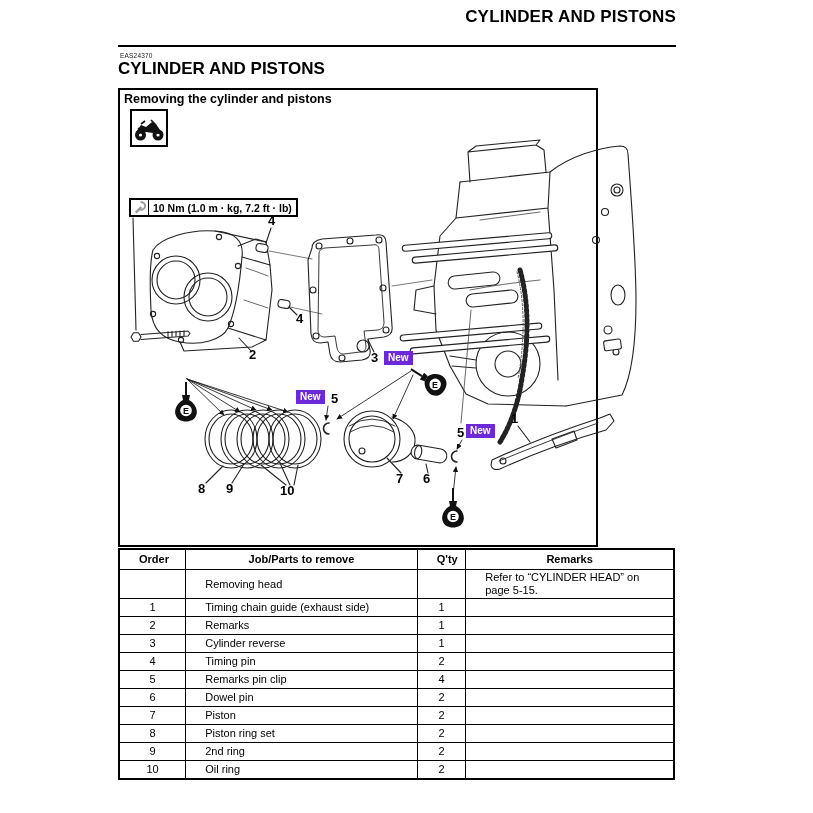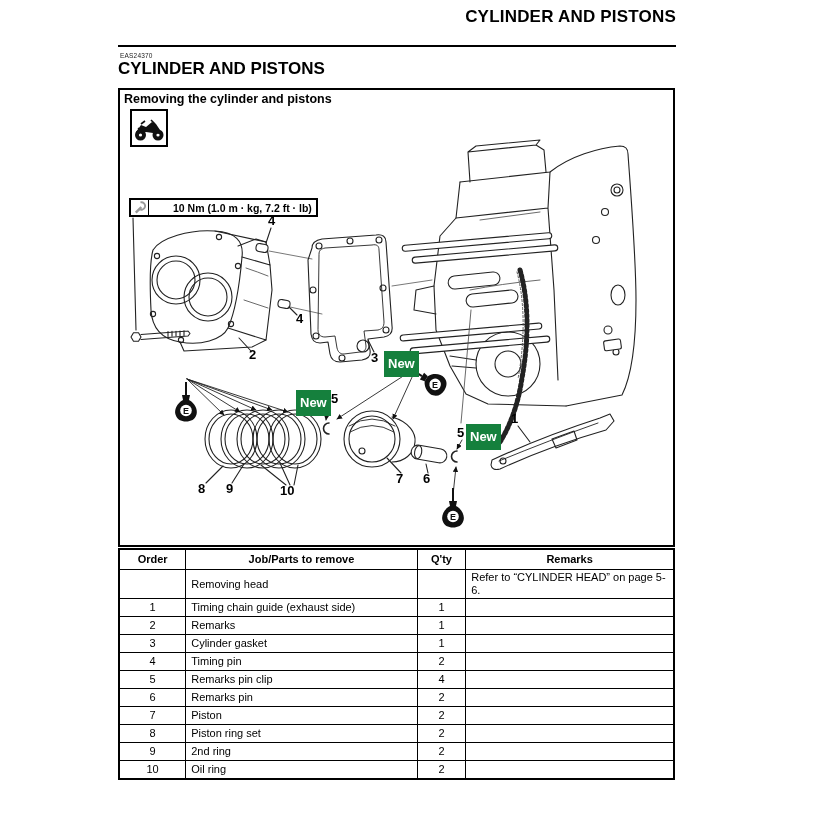--- a/index.html
+++ b/index.html
@@ -9,51 +9,51 @@
   }
   .page-header-title{
     position:absolute;top:7px;right:137px;
     font-size:17px;font-weight:bold;letter-spacing:.2px;white-space:nowrap;
   }
   .header-rule{position:absolute;left:118px;top:45px;width:558px;height:2px;background:#000;}
   .section-code{position:absolute;left:120px;top:52px;font-size:6.5px;color:#222;letter-spacing:.2px;}
   .section-title{position:absolute;left:118px;top:59px;font-size:17px;font-weight:bold;white-space:nowrap;}
 
   .figure-box{
-    position:absolute;left:118px;top:88px;width:557px;height:459px;
+    position:absolute;left:118px;top:88px;width:480px;height:459px;
     border:2px solid #000;box-sizing:border-box;
   }
   .figure-caption{position:absolute;left:4px;top:2px;font-size:12.5px;font-weight:bold;white-space:nowrap;}
   .moto-box{position:absolute;left:10px;top:19px;width:38px;height:38px;border:2px solid #000;box-sizing:border-box;background:#fff;}
   .torque-box{
     position:absolute;left:9px;top:108px;height:19px;border:2px solid #000;box-sizing:border-box;
-    display:flex;align-items:stretch;background:#fff;white-space:nowrap;gap:20px;
+    display:flex;align-items:stretch;background:#fff;white-space:nowrap;
   }
   .torque-wrench-cell{width:17px;border-right:1.5px solid #000;display:flex;align-items:center;justify-content:center;}
   .torque-text{font-size:10.5px;font-weight:bold;padding:0 4px;align-self:center;}
 
   .diagram-svg{position:absolute;left:0;top:0;width:553px;height:455px;}
 
   .callout{
     position:absolute;font-size:13px;font-weight:bold;line-height:13px;
     white-space:nowrap;
   }
   .new-badge{
-    position:absolute;background:#15803d;color:#fff;
-    font-size:13px;font-weight:bold;line-height:14px;height:14px;padding:6px 4px;
+    position:absolute;background:#6d28d9;color:#fff;
+    font-size:10px;font-weight:bold;line-height:14px;height:14px;padding:0 4px;
     white-space:nowrap;
   }
 
   table.parts-table{
     position:absolute;left:118px;top:548px;width:557px;
     border-collapse:collapse;table-layout:fixed;
     font-size:11px;
   }
   .parts-table th,.parts-table td{
-    border:1px solid #000;padding:1px 5px;line-height:13px;
+    border:1px solid #000;padding:1px 19px;line-height:13px;
     overflow:hidden;vertical-align:middle;
   }
   .parts-table th{font-weight:bold;text-align:center;height:17px;}
   .parts-table td{height:15px;}
   .parts-table tr.row-tall td{height:19px;}
   .parts-table tr.row-double td{height:29px;vertical-align:top;padding-top:2px;}
   .parts-table{border:2px solid #000;}
   .col-order{width:66px;}
   .col-job{width:229px;}
   .col-qty{width:48px;}
@@ -299,55 +299,55 @@
       <tr>
     <th>Order</th>
     <th>Job/Parts to remove</th>
     <th>Q'ty</th>
     <th>Remarks</th>
   </tr>
   <tr class="row-tall">
     <td class="c-order"></td>
     <td class="c-job">Removing head</td>
     <td class="c-qty"></td>
-    <td class="c-remarks">Refer to “CYLINDER HEAD” on page 5-6.</td>
+    <td class="c-remarks">Refer to “CYLINDER HEAD” on page 5-15.</td>
   </tr>
   <tr>
     <td class="c-order">1</td>
     <td class="c-job">Timing chain guide (exhaust side)</td>
     <td class="c-qty">1</td>
     <td class="c-remarks"></td>
   </tr>
   <tr>
     <td class="c-order">2</td>
     <td class="c-job">Remarks</td>
     <td class="c-qty">1</td>
     <td class="c-remarks"></td>
   </tr>
   <tr>
     <td class="c-order">3</td>
-    <td class="c-job">Cylinder gasket</td>
+    <td class="c-job">Cylinder reverse</td>
     <td class="c-qty">1</td>
     <td class="c-remarks"></td>
   </tr>
   <tr>
     <td class="c-order">4</td>
     <td class="c-job">Timing pin</td>
     <td class="c-qty">2</td>
     <td class="c-remarks"></td>
   </tr>
   <tr>
     <td class="c-order">5</td>
     <td class="c-job">Remarks pin clip</td>
     <td class="c-qty">4</td>
     <td class="c-remarks"></td>
   </tr>
   <tr>
     <td class="c-order">6</td>
-    <td class="c-job">Remarks pin</td>
+    <td class="c-job">Dowel pin</td>
     <td class="c-qty">2</td>
     <td class="c-remarks"></td>
   </tr>
   <tr>
     <td class="c-order">7</td>
     <td class="c-job">Piston</td>
     <td class="c-qty">2</td>
     <td class="c-remarks"></td>
   </tr>
   <tr>

